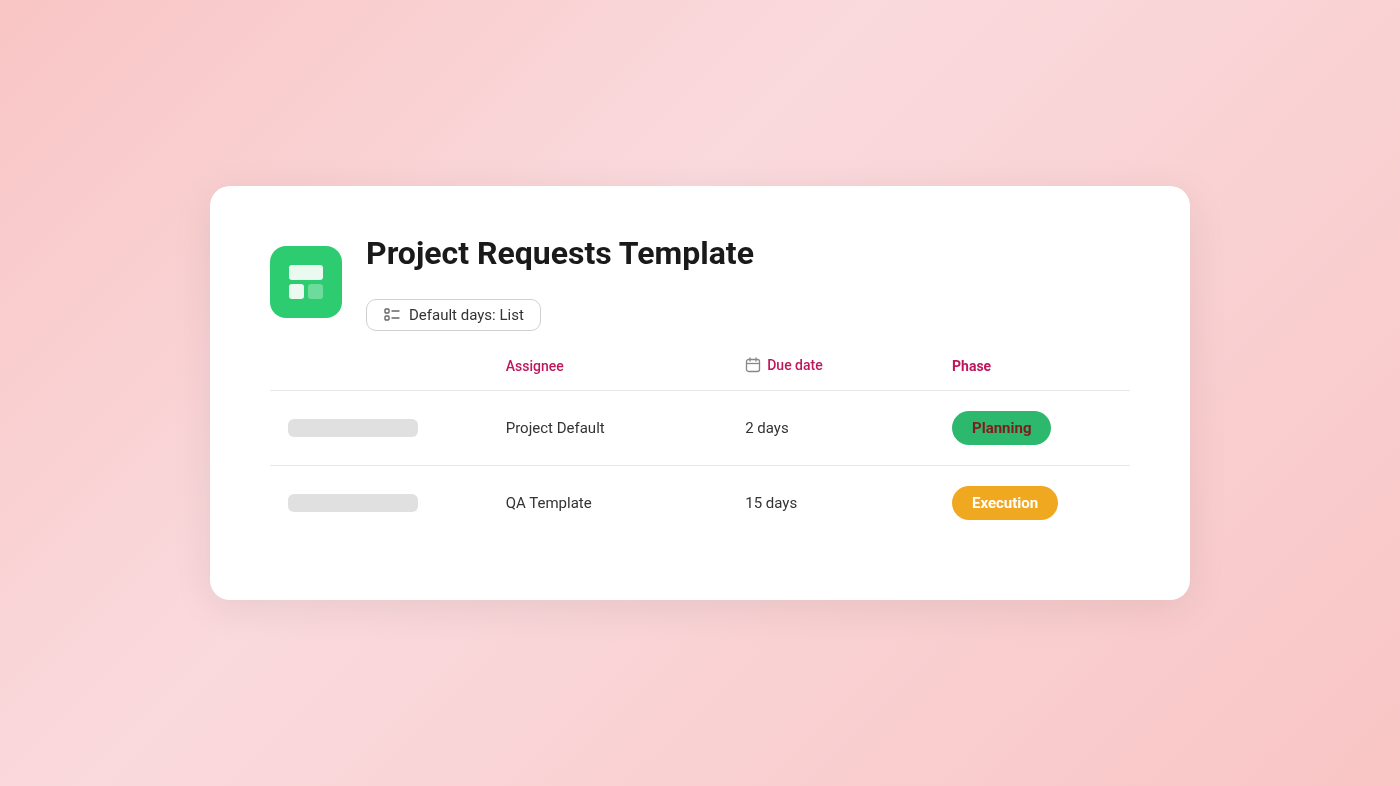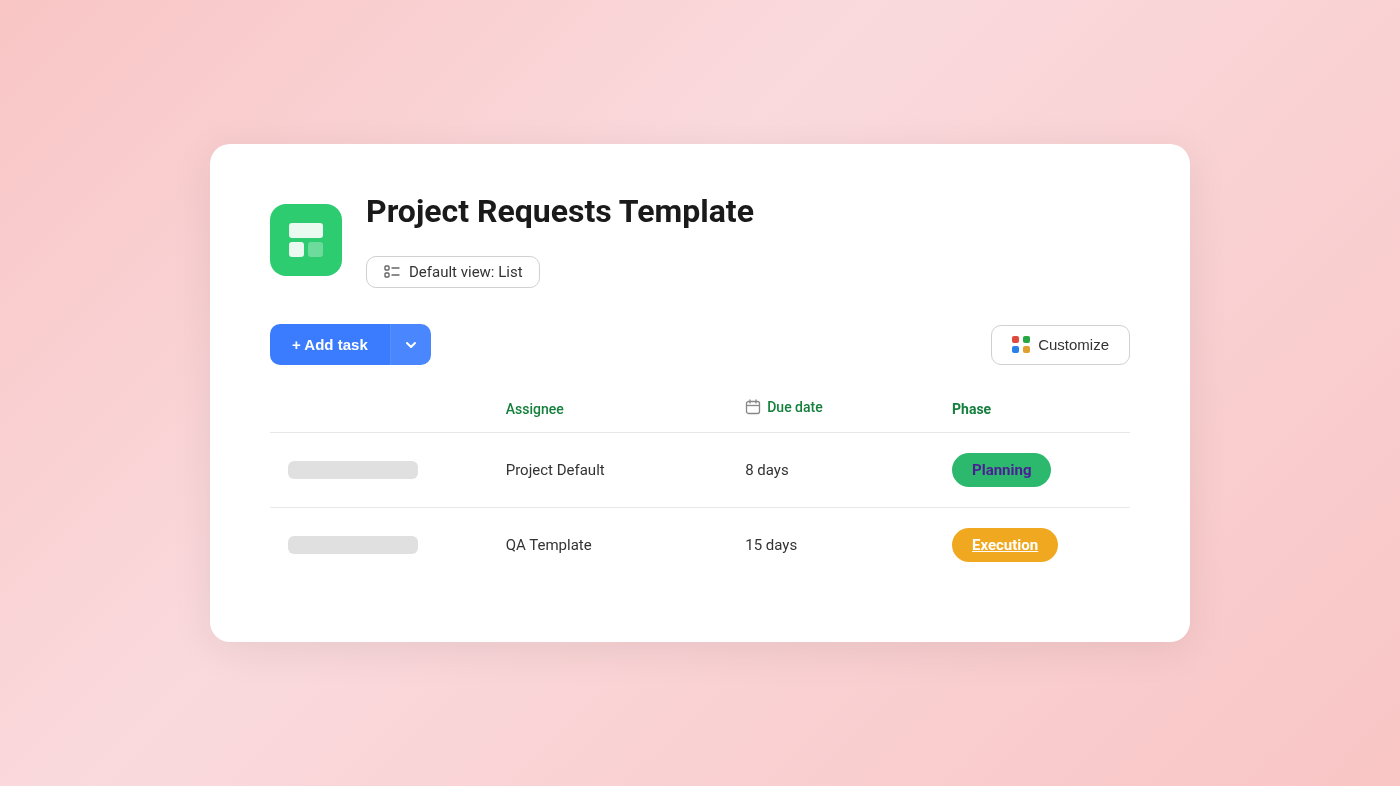--- a/index.html
+++ b/index.html
@@ -132,21 +132,21 @@
 
     .table thead tr {
       border-bottom: 1.5px solid #e8e8e8;
     }
 
     .table th {
       padding: 14px 18px;
       text-align: left;
       font-size: 14px;
       font-weight: 500;
-      color: #15803d;
+      color: #be185d;
     }
 
     .table th.col-name {
       width: 200px;
     }
 
     .table th.col-assignee {
       width: 220px;
     }
 
@@ -182,31 +182,30 @@
     }
 
     .badge {
       display: inline-flex;
       align-items: center;
       justify-content: center;
       border-radius: 50px;
       padding: 8px 20px;
       font-size: 15px;
       font-weight: 700;
-      color: #4c1d95;
+      color: #7f1d1d;
     }
 
     .badge-planning {
       background: #2cb96e;
     }
 
     .badge-execution {
       background: #f0a820;
       color: #fff;
-      text-decoration: underline;
     }
 
     .customize-dots {
       display: grid;
       grid-template-columns: 1fr 1fr;
       gap: 3px;
       width: 18px;
       height: 18px;
     }
 
@@ -230,44 +229,25 @@
     </div>
     <div class="header-text">
       <h1 class="page-title">Project Requests Template</h1>
       <div class="view-badge">
         <svg width="18" height="18" viewBox="0 0 18 18" fill="none">
           <rect x="2" y="3" width="4" height="4" rx="1" stroke="#666" stroke-width="1.4" fill="none"></rect>
           <rect x="2" y="10" width="4" height="4" rx="1" stroke="#666" stroke-width="1.4" fill="none"></rect>
           <line x1="9" y1="5" x2="16" y2="5" stroke="#666" stroke-width="1.4" stroke-linecap="round"></line>
           <line x1="9" y1="12" x2="16" y2="12" stroke="#666" stroke-width="1.4" stroke-linecap="round"></line>
         </svg>
-        <span>Default view: List</span>
+        <span>Default days: List</span>
       </div>
     </div>
   </div>
 
-  <div class="toolbar">
-    <div class="add-task-group">
-      <button class="add-task-btn">+ Add task</button>
-      <button class="add-task-dropdown">
-        <svg width="12" height="12" viewBox="0 0 12 12" fill="none">
-          <path d="M2 4L6 8L10 4" stroke="white" stroke-width="2" stroke-linecap="round" stroke-linejoin="round"></path>
-        </svg>
-      </button>
-    </div>
-    <button class="customize-btn">
-      <div class="customize-dots">
-        <div class="dot" style="background:#e04a3c;"></div>
-        <div class="dot" style="background:#27a844;"></div>
-        <div class="dot" style="background:#2980e8;"></div>
-        <div class="dot" style="background:#e0a030;"></div>
-      </div>
-      <span>Customize</span>
-    </button>
-  </div>
 
   <table class="table">
     <thead>
       <tr>
         <th class="col-name"></th>
         <th class="col-assignee">Assignee</th>
         <th class="col-duedate">
           <span style="display:inline-flex;align-items:center;gap:6px;">
             <svg width="16" height="16" viewBox="0 0 16 16" fill="none">
               <rect x="1.5" y="2.5" width="13" height="12" rx="2" stroke="#888" stroke-width="1.3" fill="none"></rect>
@@ -280,21 +260,21 @@
         </th>
         <th class="col-phase">Phase</th>
       </tr>
     </thead>
     <tbody>
       <tr class="table-row">
         <td>
           <div class="skeleton"></div>
         </td>
         <td>Project Default</td>
-        <td>8 days</td>
+        <td>2 days</td>
         <td>
           <span class="badge badge-planning">Planning</span>
         </td>
       </tr>
       <tr class="table-row">
         <td>
           <div class="skeleton"></div>
         </td>
         <td>QA Template</td>
         <td>15 days</td>

